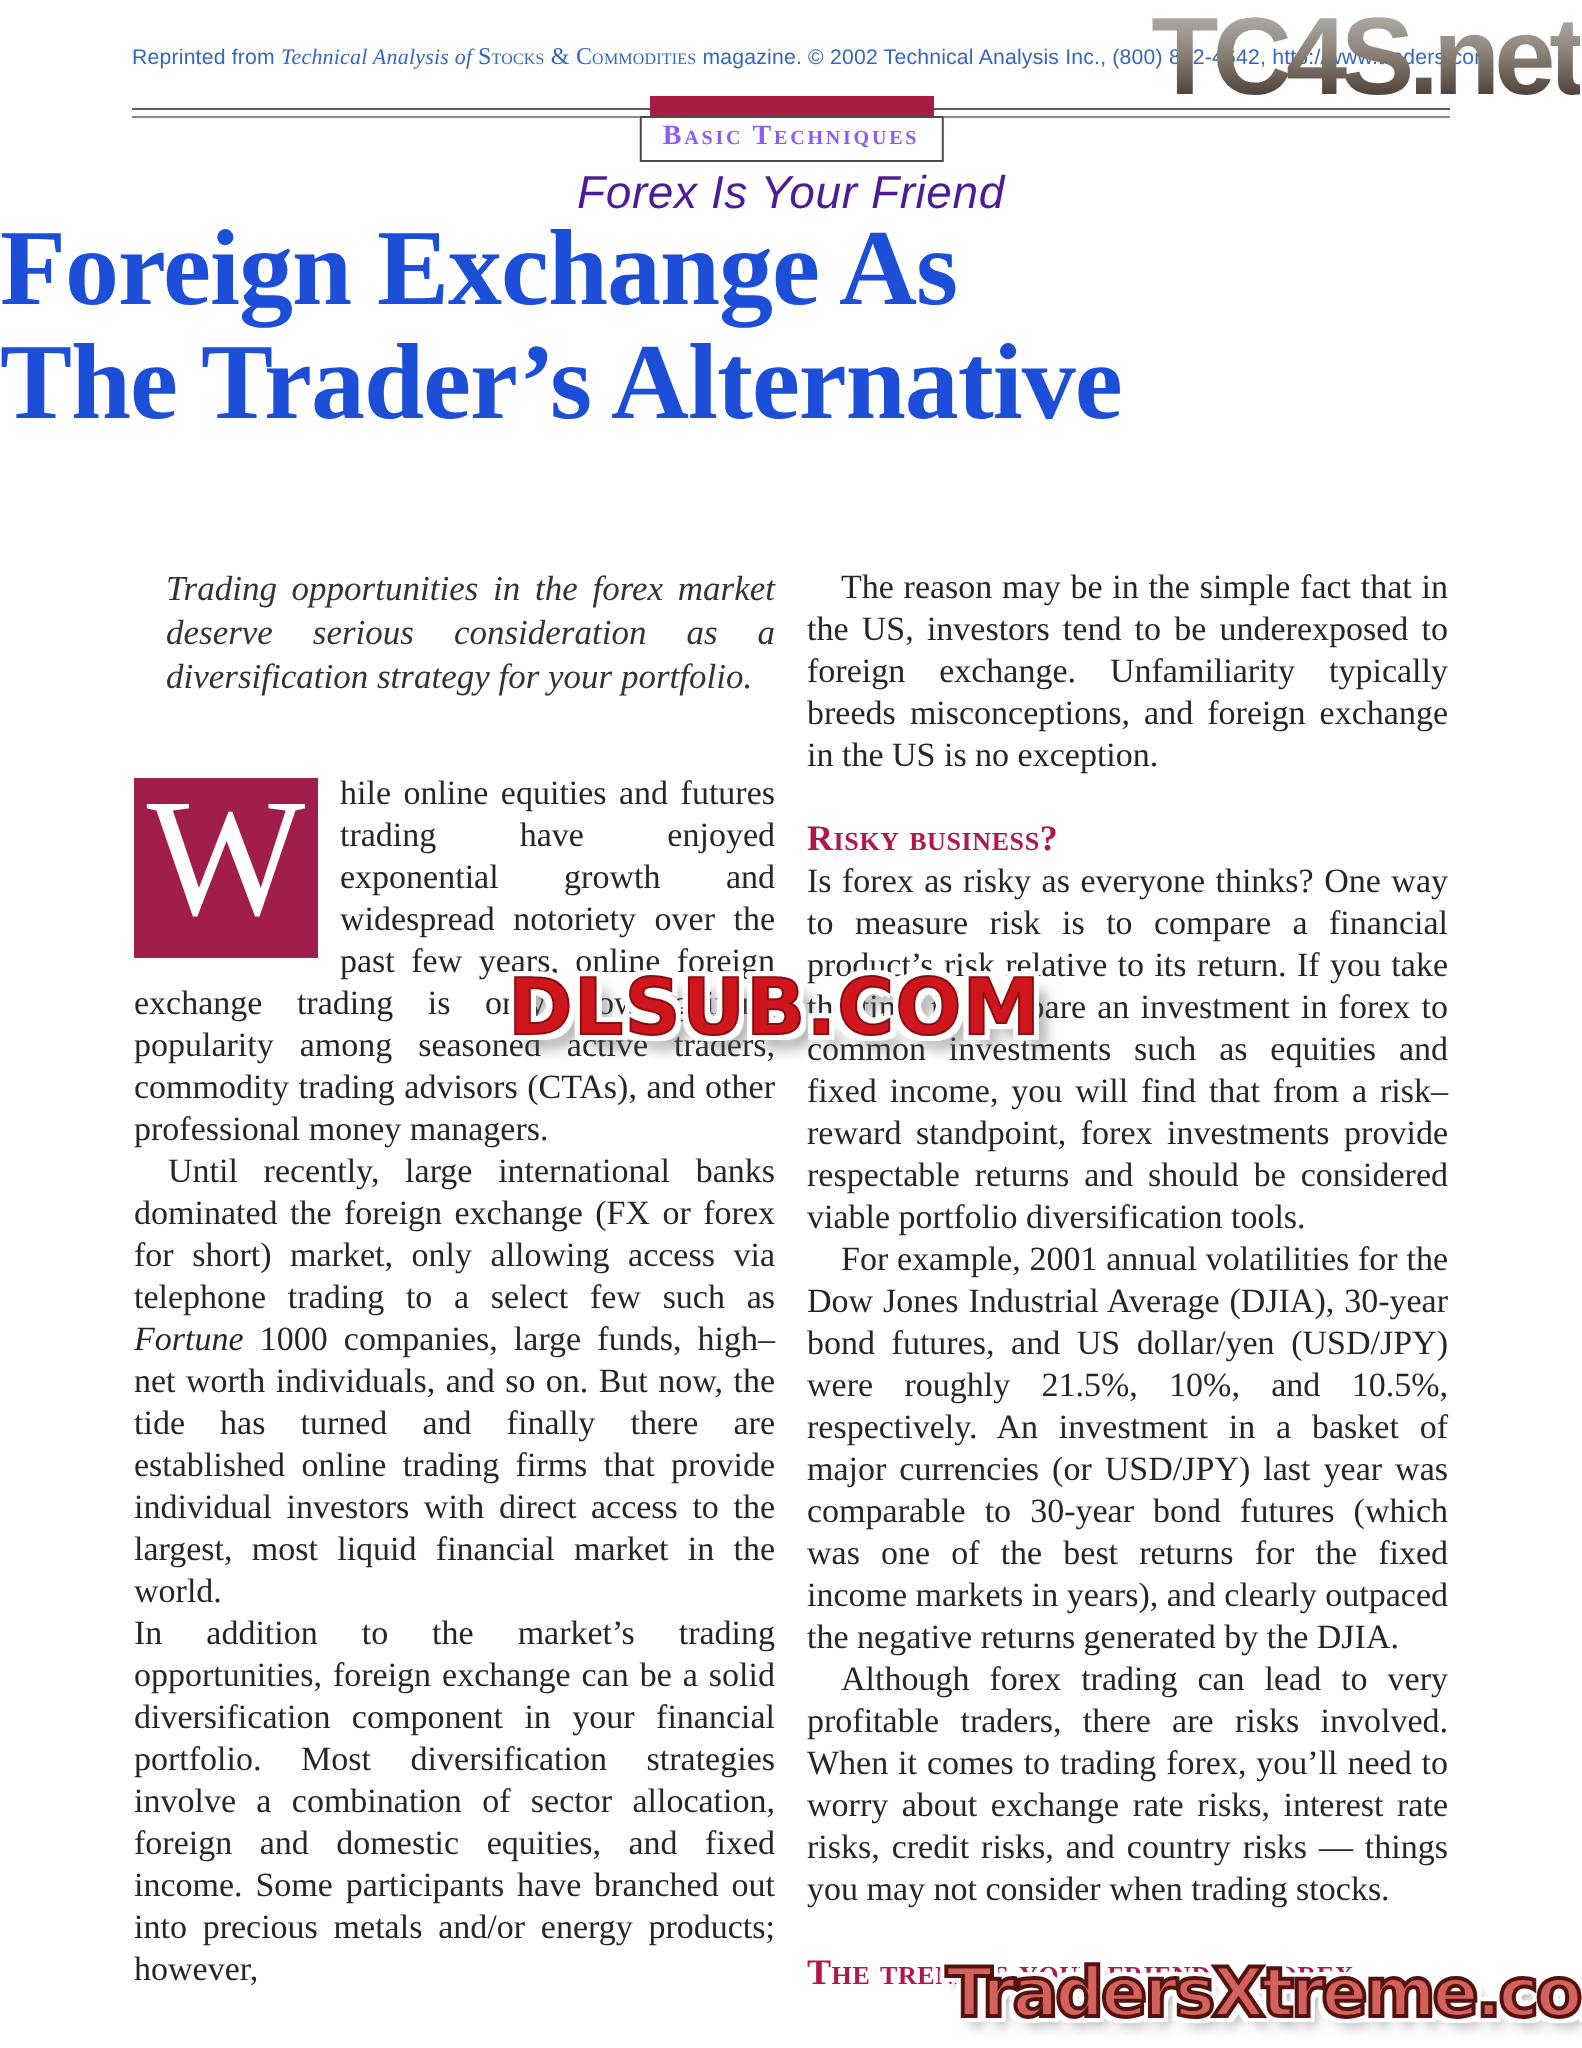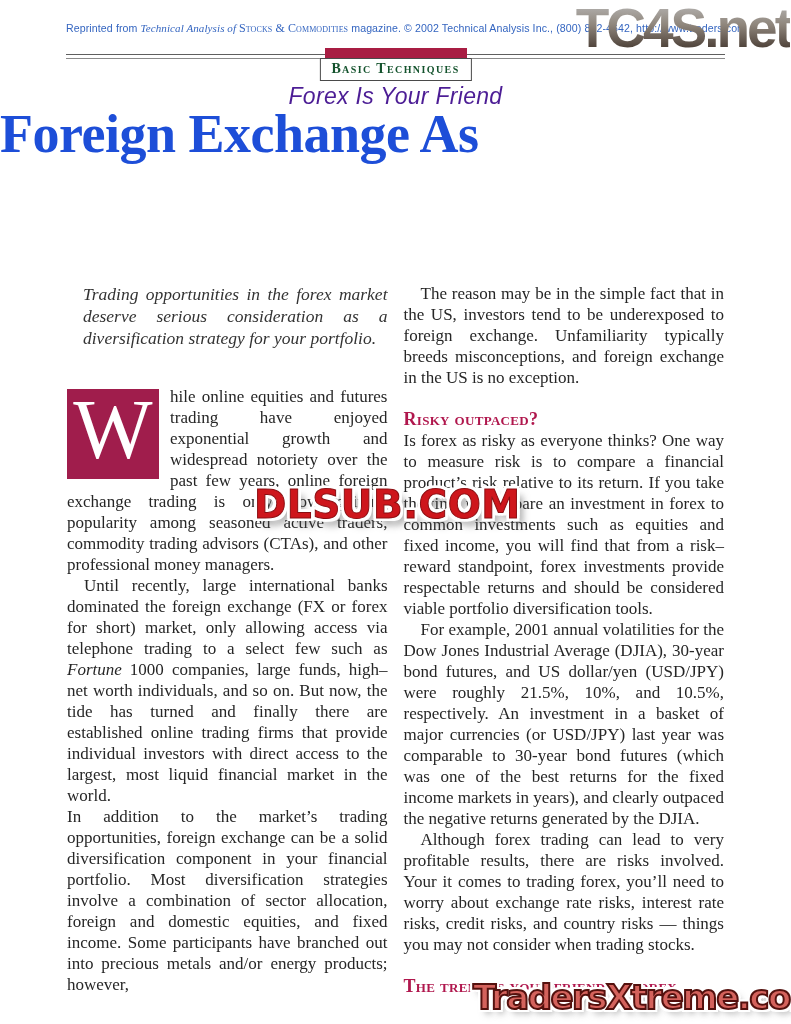--- a/index.html
+++ b/index.html
@@ -25,21 +25,21 @@
     border-top:1.6px solid #5f5f5f; border-bottom:1px solid #8a8a8a;
   }
   .section-bar {
     position:absolute; top:48px; left:50%; transform:translateX(-50%);
     width:142px; height:10px; background:#a81d43;
   }
   .section-box {
     position:absolute; top:58px; left:50%; transform:translateX(-50%);
     background:#fff; border:1px solid #4a4a4a; padding:2px 11px 3px 11px;
     font-weight:bold; font-size:14px; letter-spacing:1.4px;
-    font-variant:small-caps; color:#14532d; white-space:nowrap;
+    font-variant:small-caps; color:#8b5cf6; white-space:nowrap;
   }
 
   
   .kicker {
     position:absolute; top:83px; left:0; width:100%; text-align:center;
     font-family:"Liberation Sans","DejaVu Sans",sans-serif;
     font-style:italic; font-size:23px; color:#4c1d95; letter-spacing:0.3px;
   }
   .title {
     position:absolute; top:106px; left:0; width:100%; text-align:left;
@@ -119,44 +119,45 @@
 
   <div class="masthead"><span>Reprinted from </span><span class="it">Technical Analysis of </span><span class="sc">Stocks &amp; Commodities</span><span> magazine. © 2002 Technical Analysis Inc., (800) 832-4642, http://www.traders.com</span></div>
 
   <div class="rule-band"></div>
   <div class="section-bar"></div>
   <div class="section-box">Basic Techniques</div>
 
   <div class="kicker">Forex Is Your Friend</div>
   <div class="title">
     <div>Foreign Exchange As</div>
+    <div>The Trader’s Alternative</div>
   </div>
 
   <div class="columns">
 
     <div class="col">
       <p class="standfirst">Trading opportunities in the forex market deserve serious consideration as a diversification strategy for your portfolio.</p>
 
       <p class="body-para"><span class="dropcap-box">
             <span class="dropcap-glyph">W</span>
           </span><span>hile online equities and futures trading have enjoyed exponential growth and widespread notoriety over the past few years, online foreign exchange trading is only now gaining popularity among seasoned active traders, commodity trading advisors (CTAs), and other professional money managers.</span></p>
 
       <p class="body-para indent"><span>Until recently, large international banks dominated the foreign exchange (FX or forex for short) market, only allowing access via telephone trading to a select few such as </span><i>Fortune</i><span> 1000 companies, large funds, high–net worth individuals, and so on. But now, the tide has turned and finally there are established online trading firms that provide individual investors with direct access to the largest, most liquid financial market in the world.</span></p>
 
       <p class="body-para">In addition to the market’s trading opportunities, foreign exchange can be a solid diversification component in your financial portfolio. Most diversification strategies involve a combination of sector allocation, foreign and domestic equities, and fixed income. Some participants have branched out into precious metals and/or energy products; however,</p>
 
     </div>
 
     <div class="col">
       <p class="body-para indent">The reason may be in the simple fact that in the US, investors tend to be underexposed to foreign exchange. Unfamiliarity typically breeds misconceptions, and foreign exchange in the US is no exception.</p>
 
-      <h3 class="col-heading">Risky outpaced?</h3>
+      <h3 class="col-heading">Risky business?</h3>
       <p class="body-para">Is forex as risky as everyone thinks? One way to measure risk is to compare a financial product’s risk relative to its return. If you take the time to compare an investment in forex to common investments such as equities and fixed income, you will find that from a risk–reward standpoint, forex investments provide respectable returns and should be considered viable portfolio diversification tools.</p>
       <p class="body-para indent">For example, 2001 annual volatilities for the Dow Jones Industrial Average (DJIA), 30-year bond futures, and US dollar/yen (USD/JPY) were roughly 21.5%, 10%, and 10.5%, respectively. An investment in a basket of major currencies (or USD/JPY) last year was comparable to 30-year bond futures (which was one of the best returns for the fixed income markets in years), and clearly outpaced the negative returns generated by the DJIA.</p>
-      <p class="body-para indent">Although forex trading can lead to very profitable results, there are risks involved. Your it comes to trading forex, you’ll need to worry about exchange rate risks, interest rate risks, credit risks, and country risks — things you may not consider when trading stocks.</p>
+      <p class="body-para indent">Although forex trading can lead to very profitable traders, there are risks involved. When it comes to trading forex, you’ll need to worry about exchange rate risks, interest rate risks, credit risks, and country risks — things you may not consider when trading stocks.</p>
 
       <h3 class="col-heading">The trend is your friend in forex</h3>
 
     </div>
 
   </div>
 
   <div class="wm-tc4s">TC4S.net</div>
   <div class="wm-dlsub">DLSUB.COM</div>
   <div class="wm-traders">TradersXtreme.com</div>

